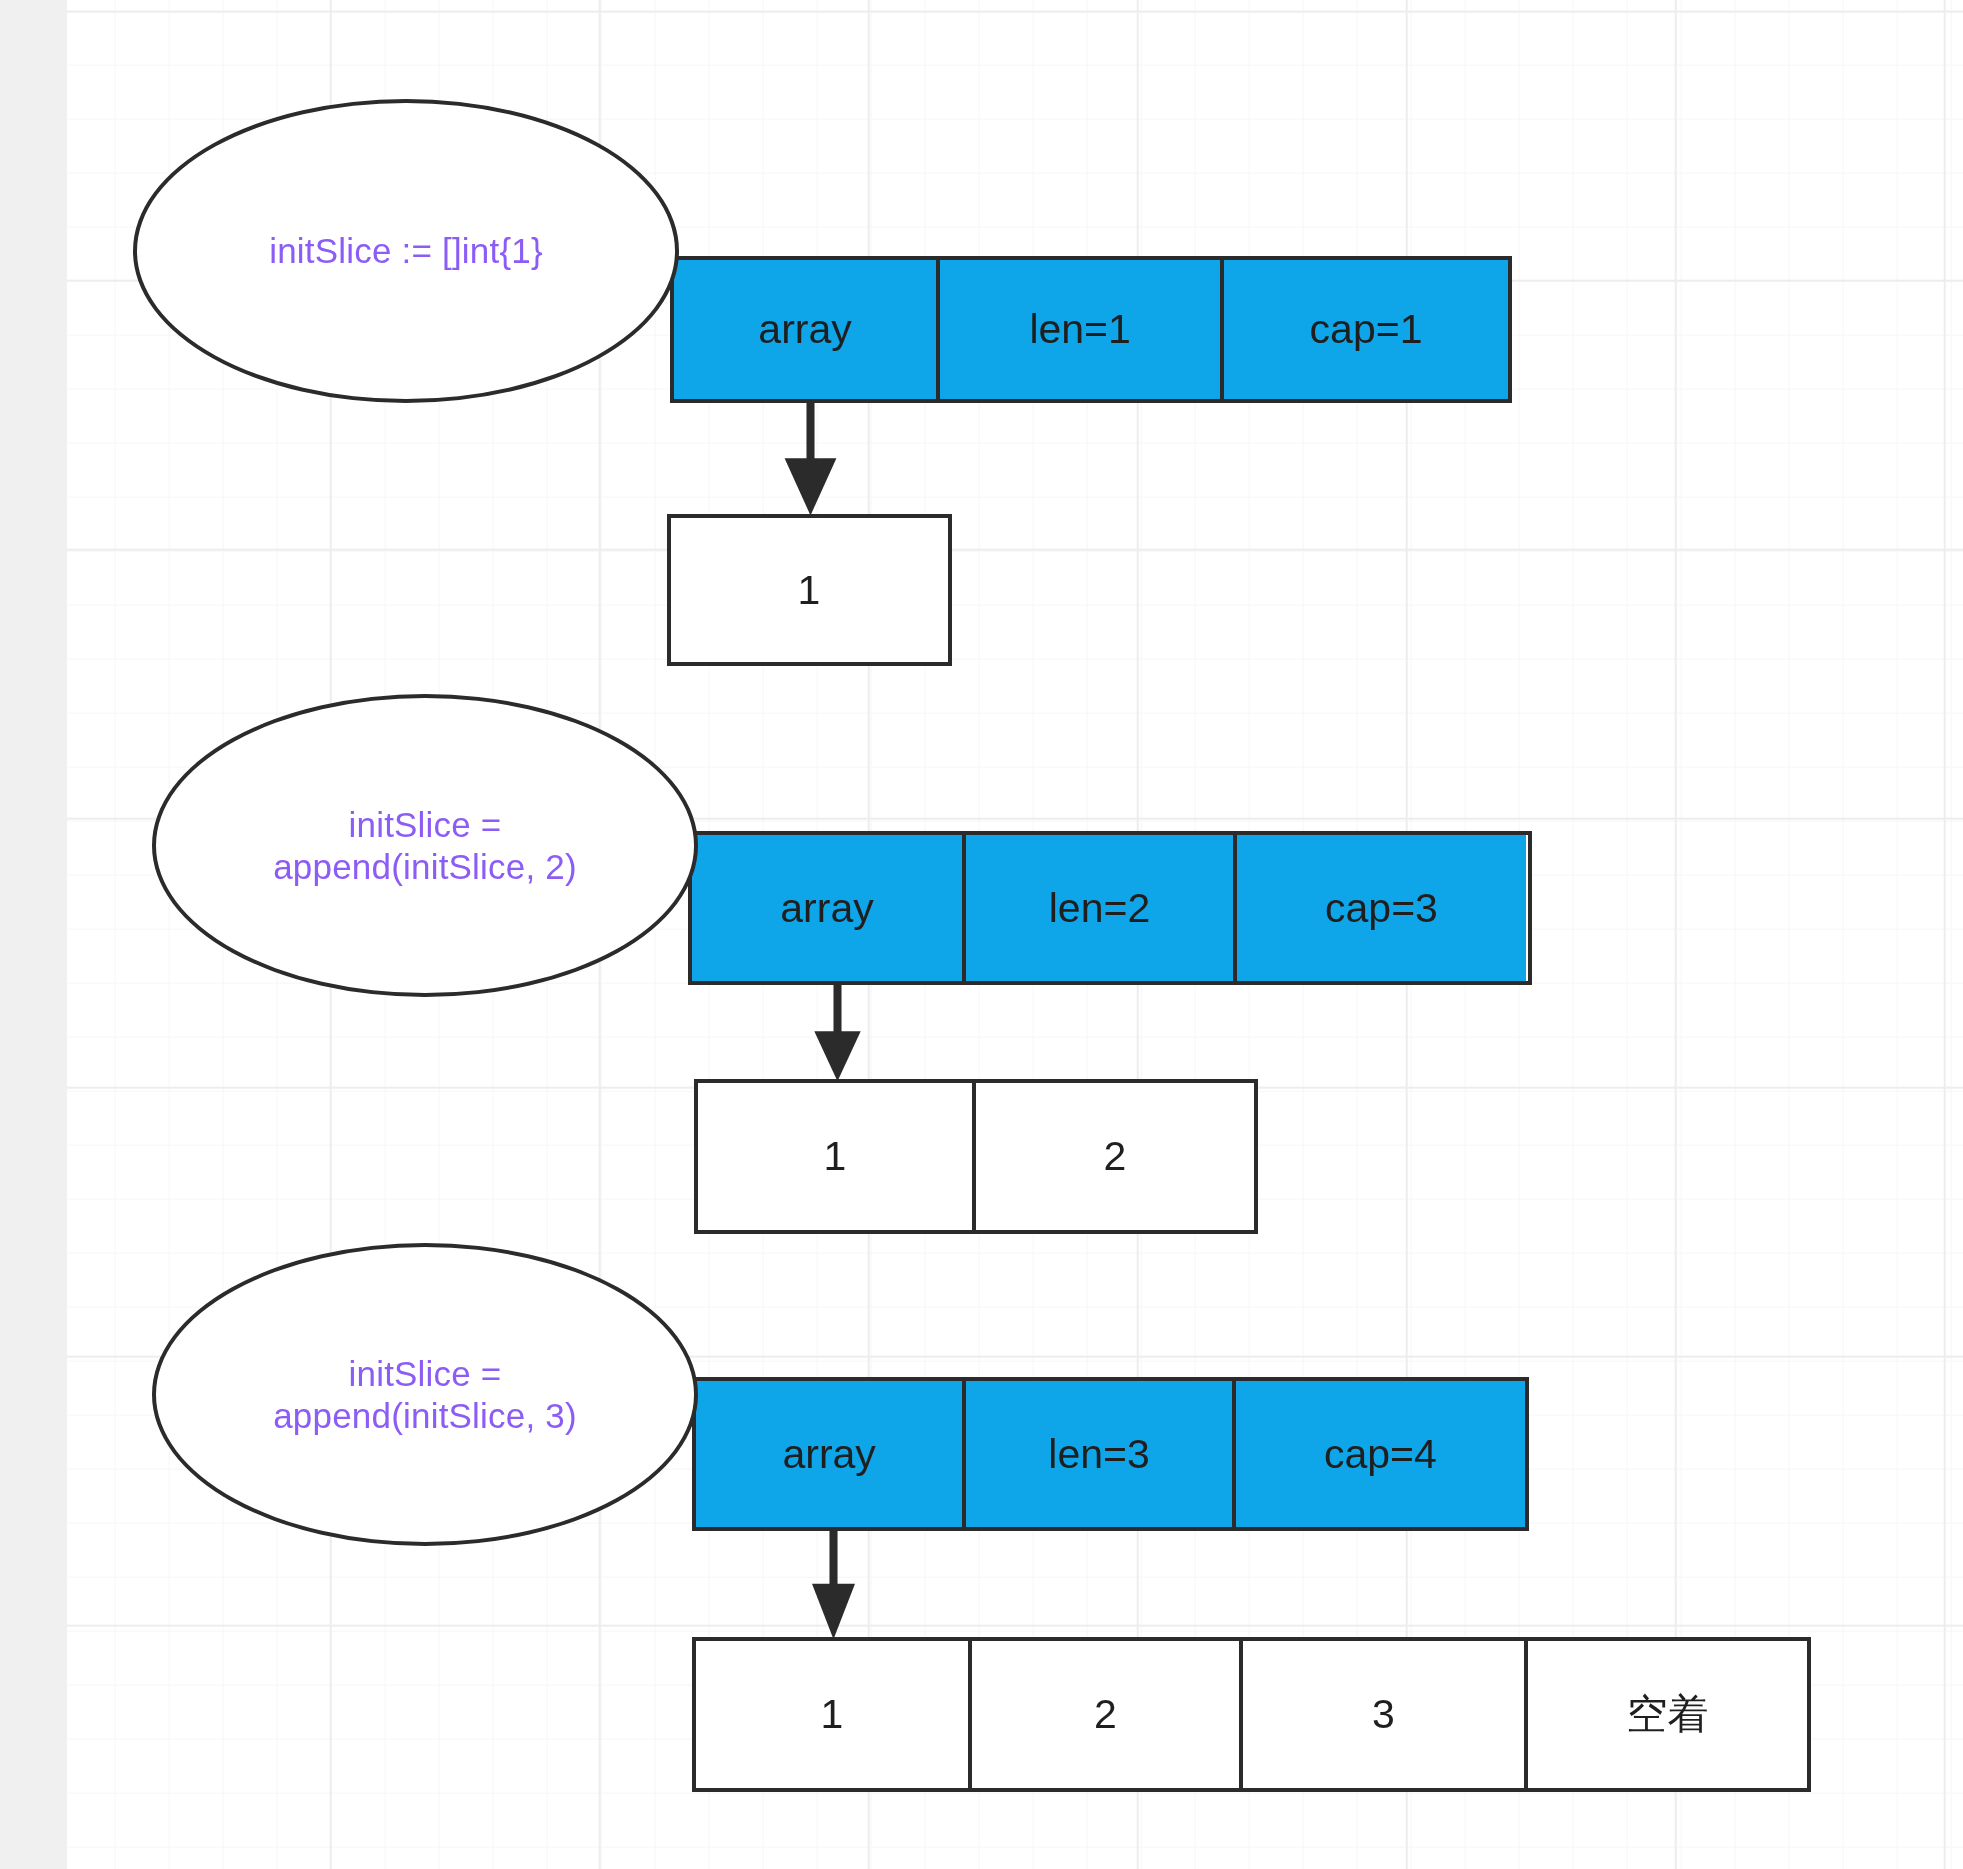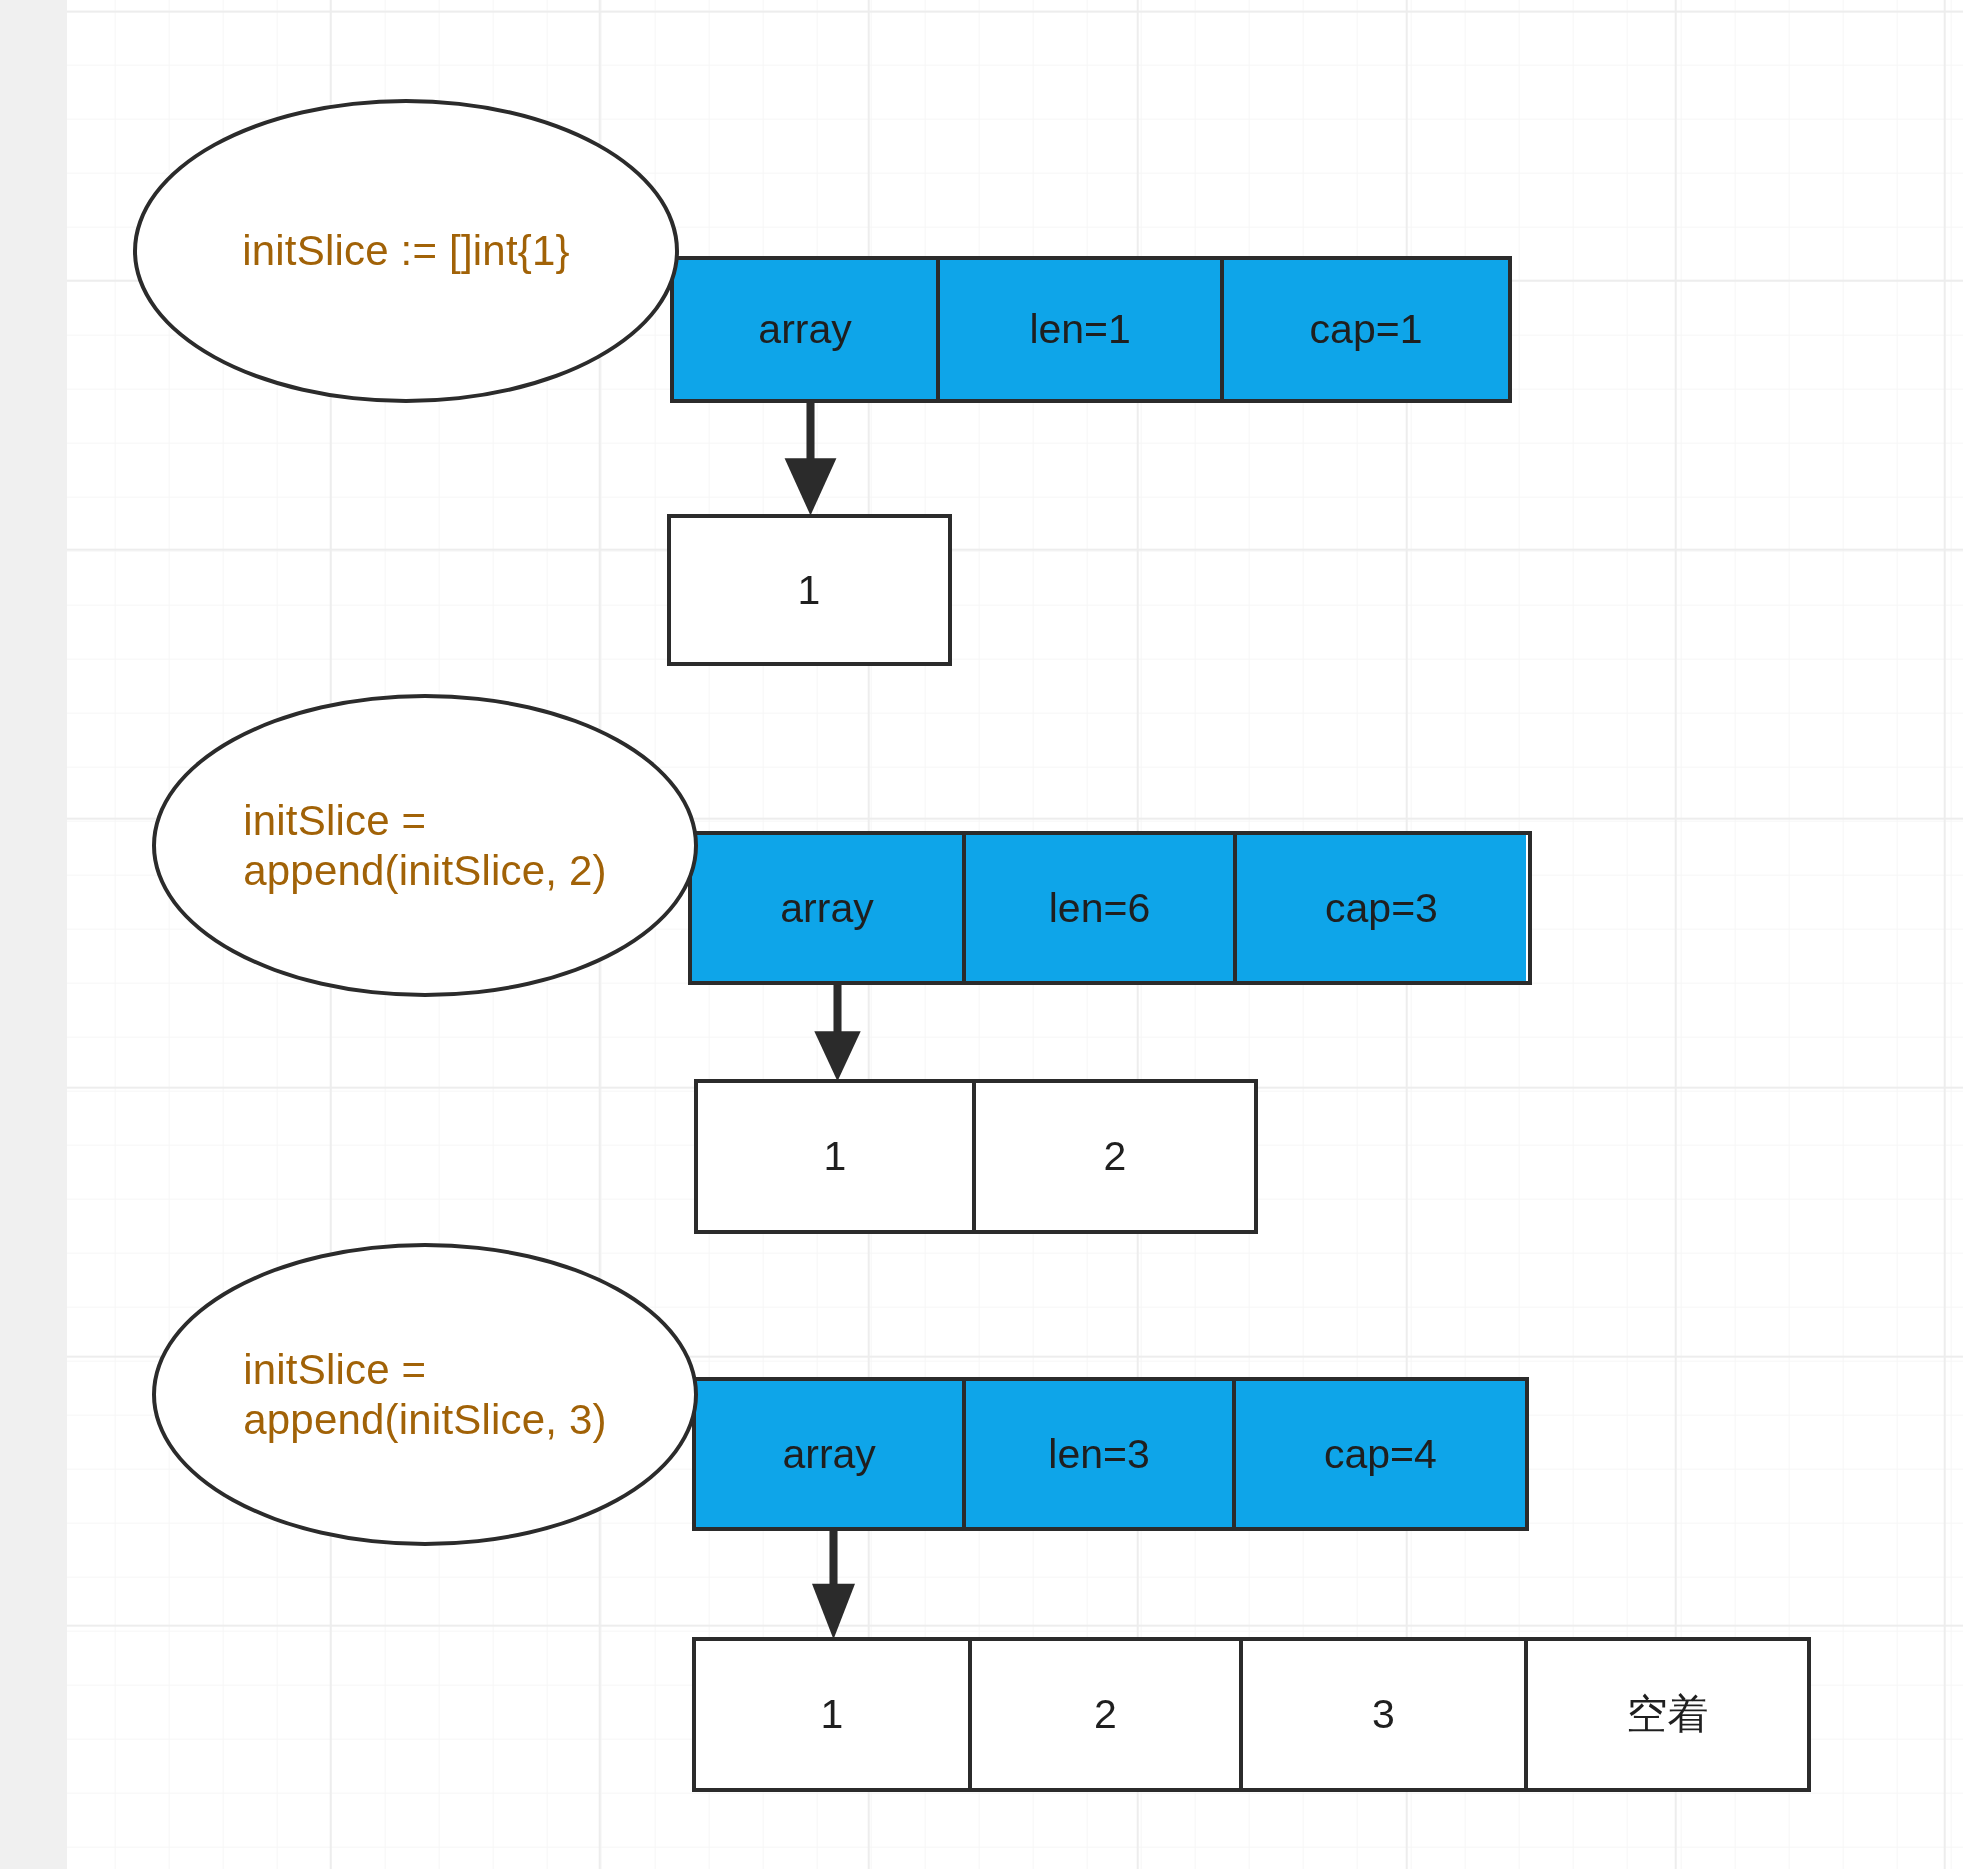--- a/index.html
+++ b/index.html
@@ -47,23 +47,23 @@
     background: #ffffff;
     border: 4.5px solid #2b2b2b;
     border-radius: 50%;
     box-sizing: border-box;
     display: flex;
     align-items: center;
     justify-content: center;
     z-index: 3;
   }
   .ellipse-text {
-    text-align: left;
-    font-size: 42px;
-    color: #a16207;
+    text-align: center;
+    font-size: 35px;
+    color: #8b5cf6;
     line-height: 1.18;
     white-space: pre-line;
     letter-spacing: 0.2px;
   }
   
   .struct-row {
     position: absolute;
     display: flex;
     border: 4.5px solid #2b2b2b;
     box-sizing: border-box;
@@ -133,21 +133,21 @@
       <line x1="45" y1="0" x2="45" y2="92" stroke="#2b2b2b" stroke-width="9"></line>
       <polygon points="45,128 16,64 74,64" fill="#2b2b2b"></polygon>
     </svg>
 
     <div class="array-row" style="left:667px; top:514px; width:285px; height:152px;">
       <div class="array-cell" style="width:276px;">1</div>
     </div>
 
     <div class="struct-row" style="left:688px; top:831px; width:844px; height:154px;">
       <div class="struct-cell" style="width:274px;">array</div>
-      <div class="struct-cell" style="width:271px;">len=6</div>
+      <div class="struct-cell" style="width:271px;">len=2</div>
       <div class="struct-cell" style="width:289px;">cap=3</div>
     </div>
 
     <div class="ellipse" style="left:152px; top:694px; width:546px; height:303px;">
       <div class="ellipse-text">initSlice =
 append(initSlice, 2)</div>
     </div>
 
     <svg class="arrow-svg" style="left:797px; top:983px;" width="81" height="100" viewBox="0 0 90 112">
       <line x1="45" y1="0" x2="45" y2="78" stroke="#2b2b2b" stroke-width="9"></line>

